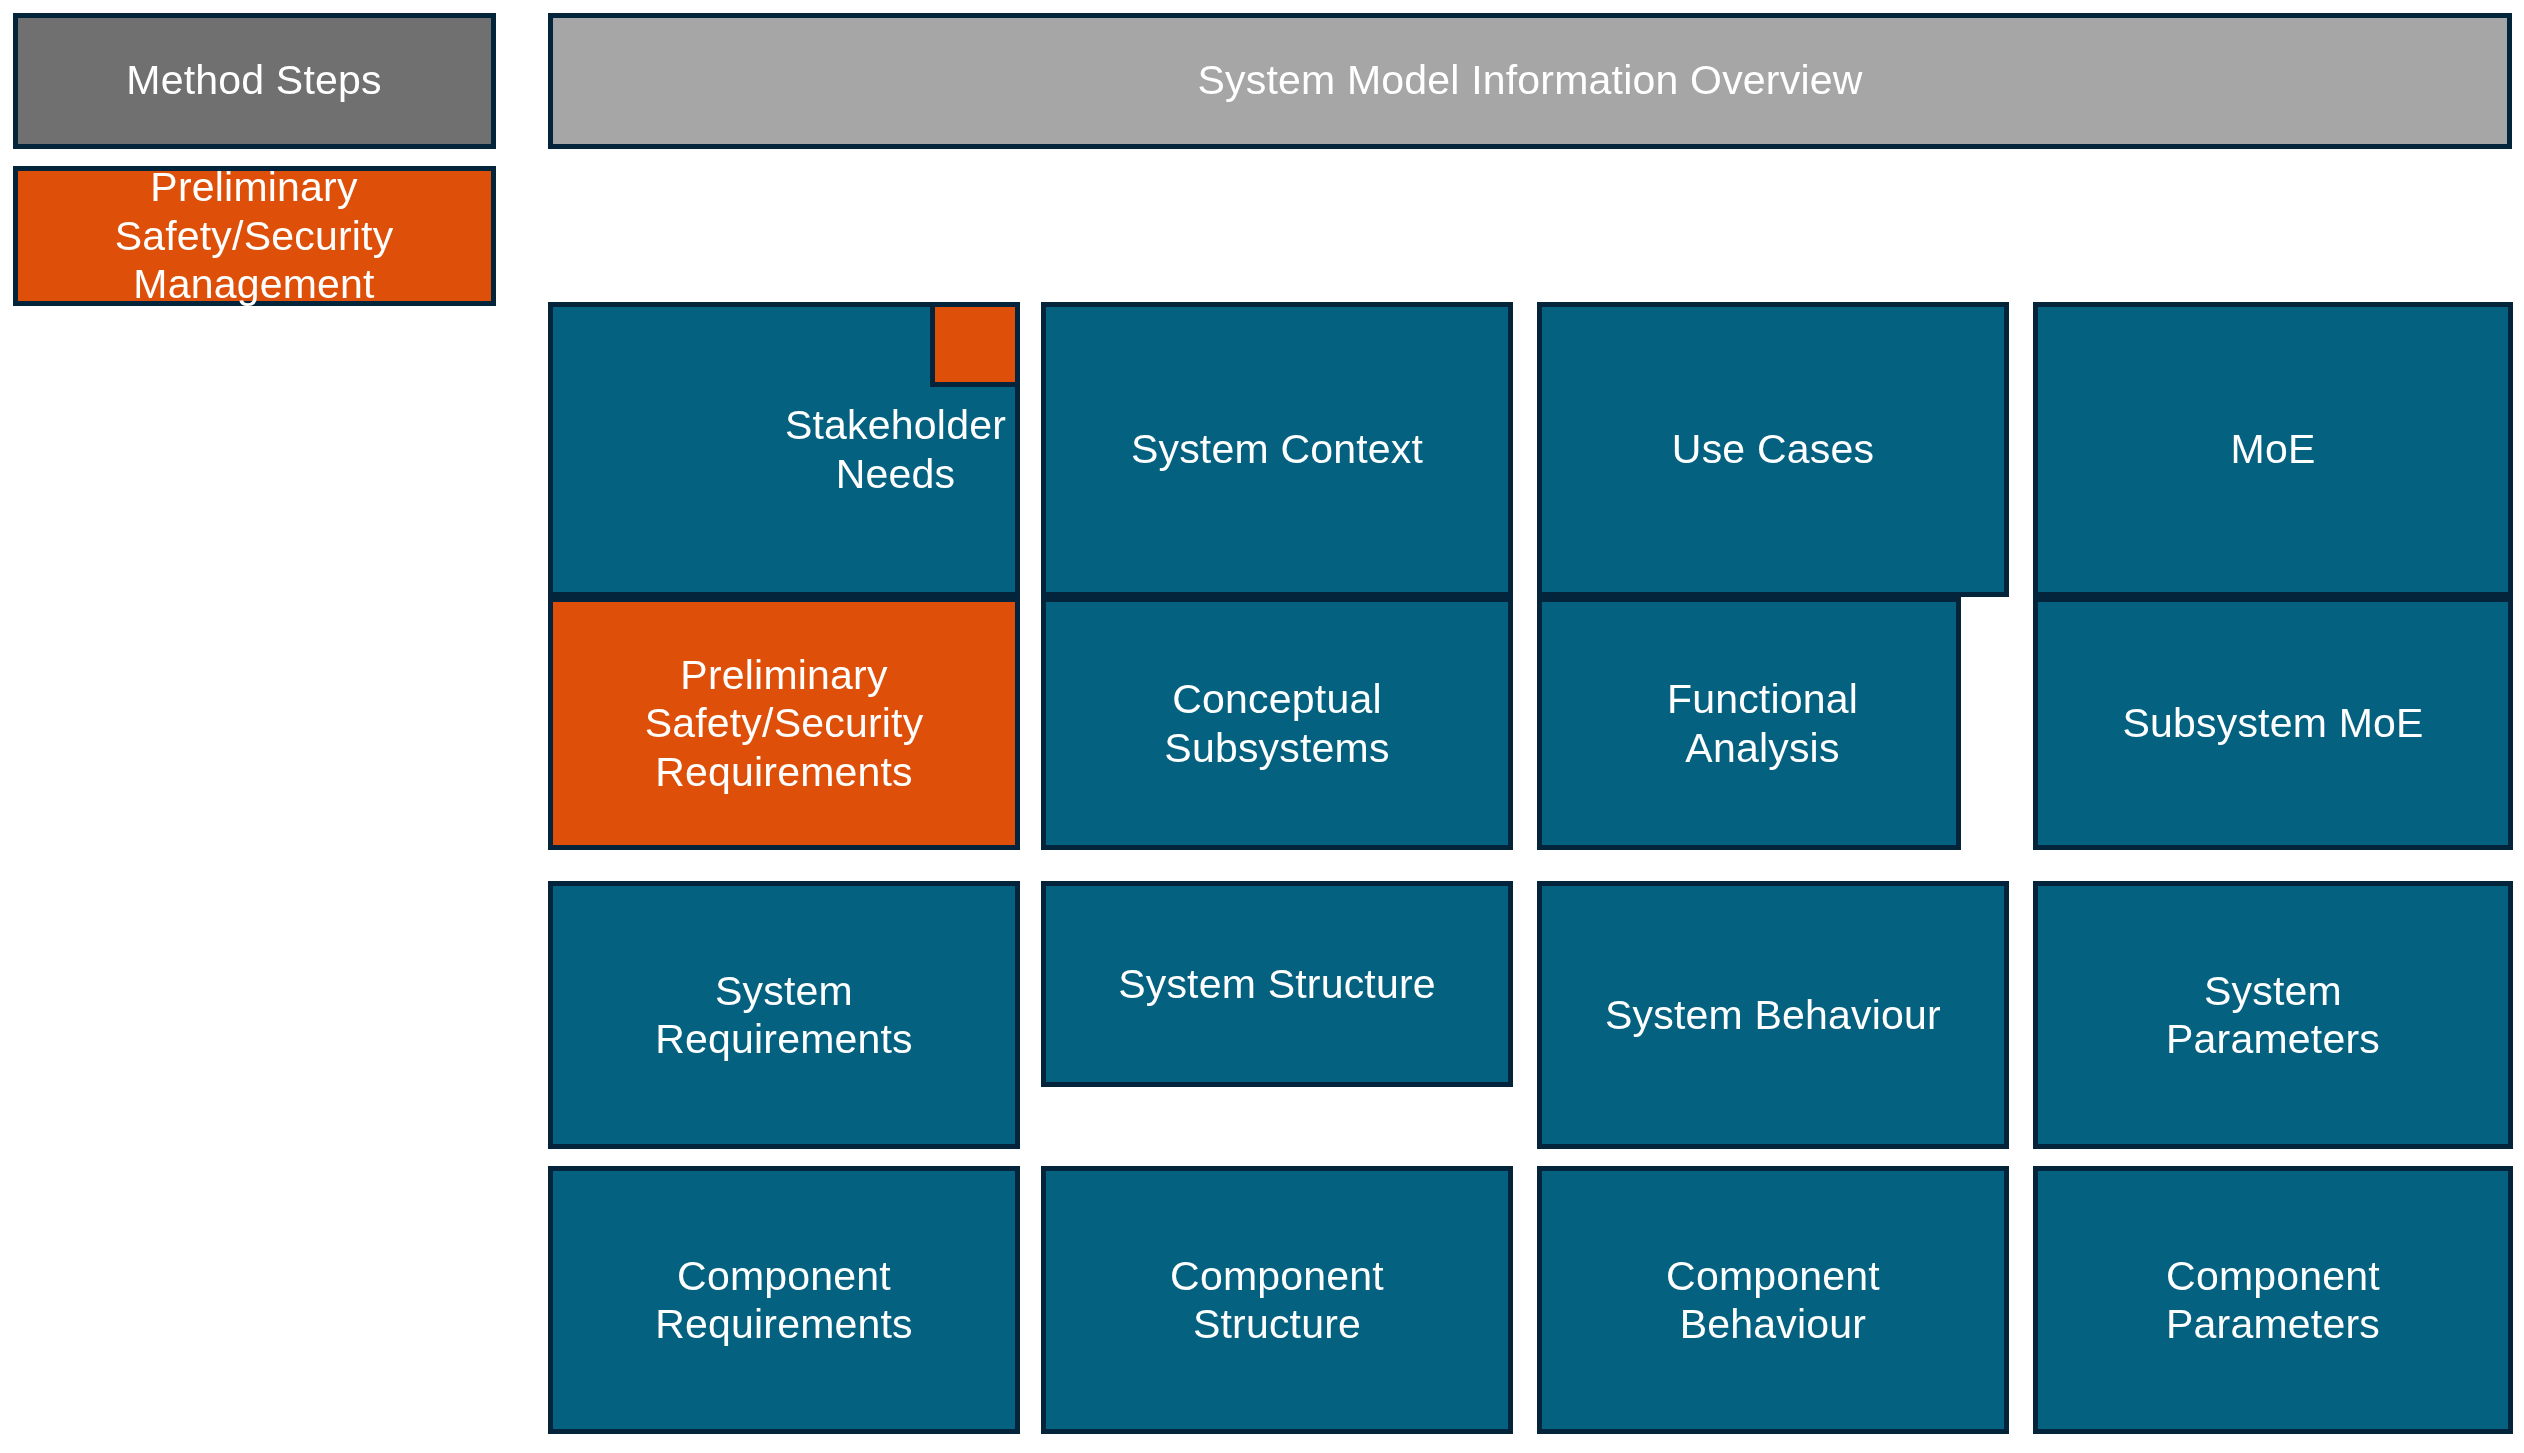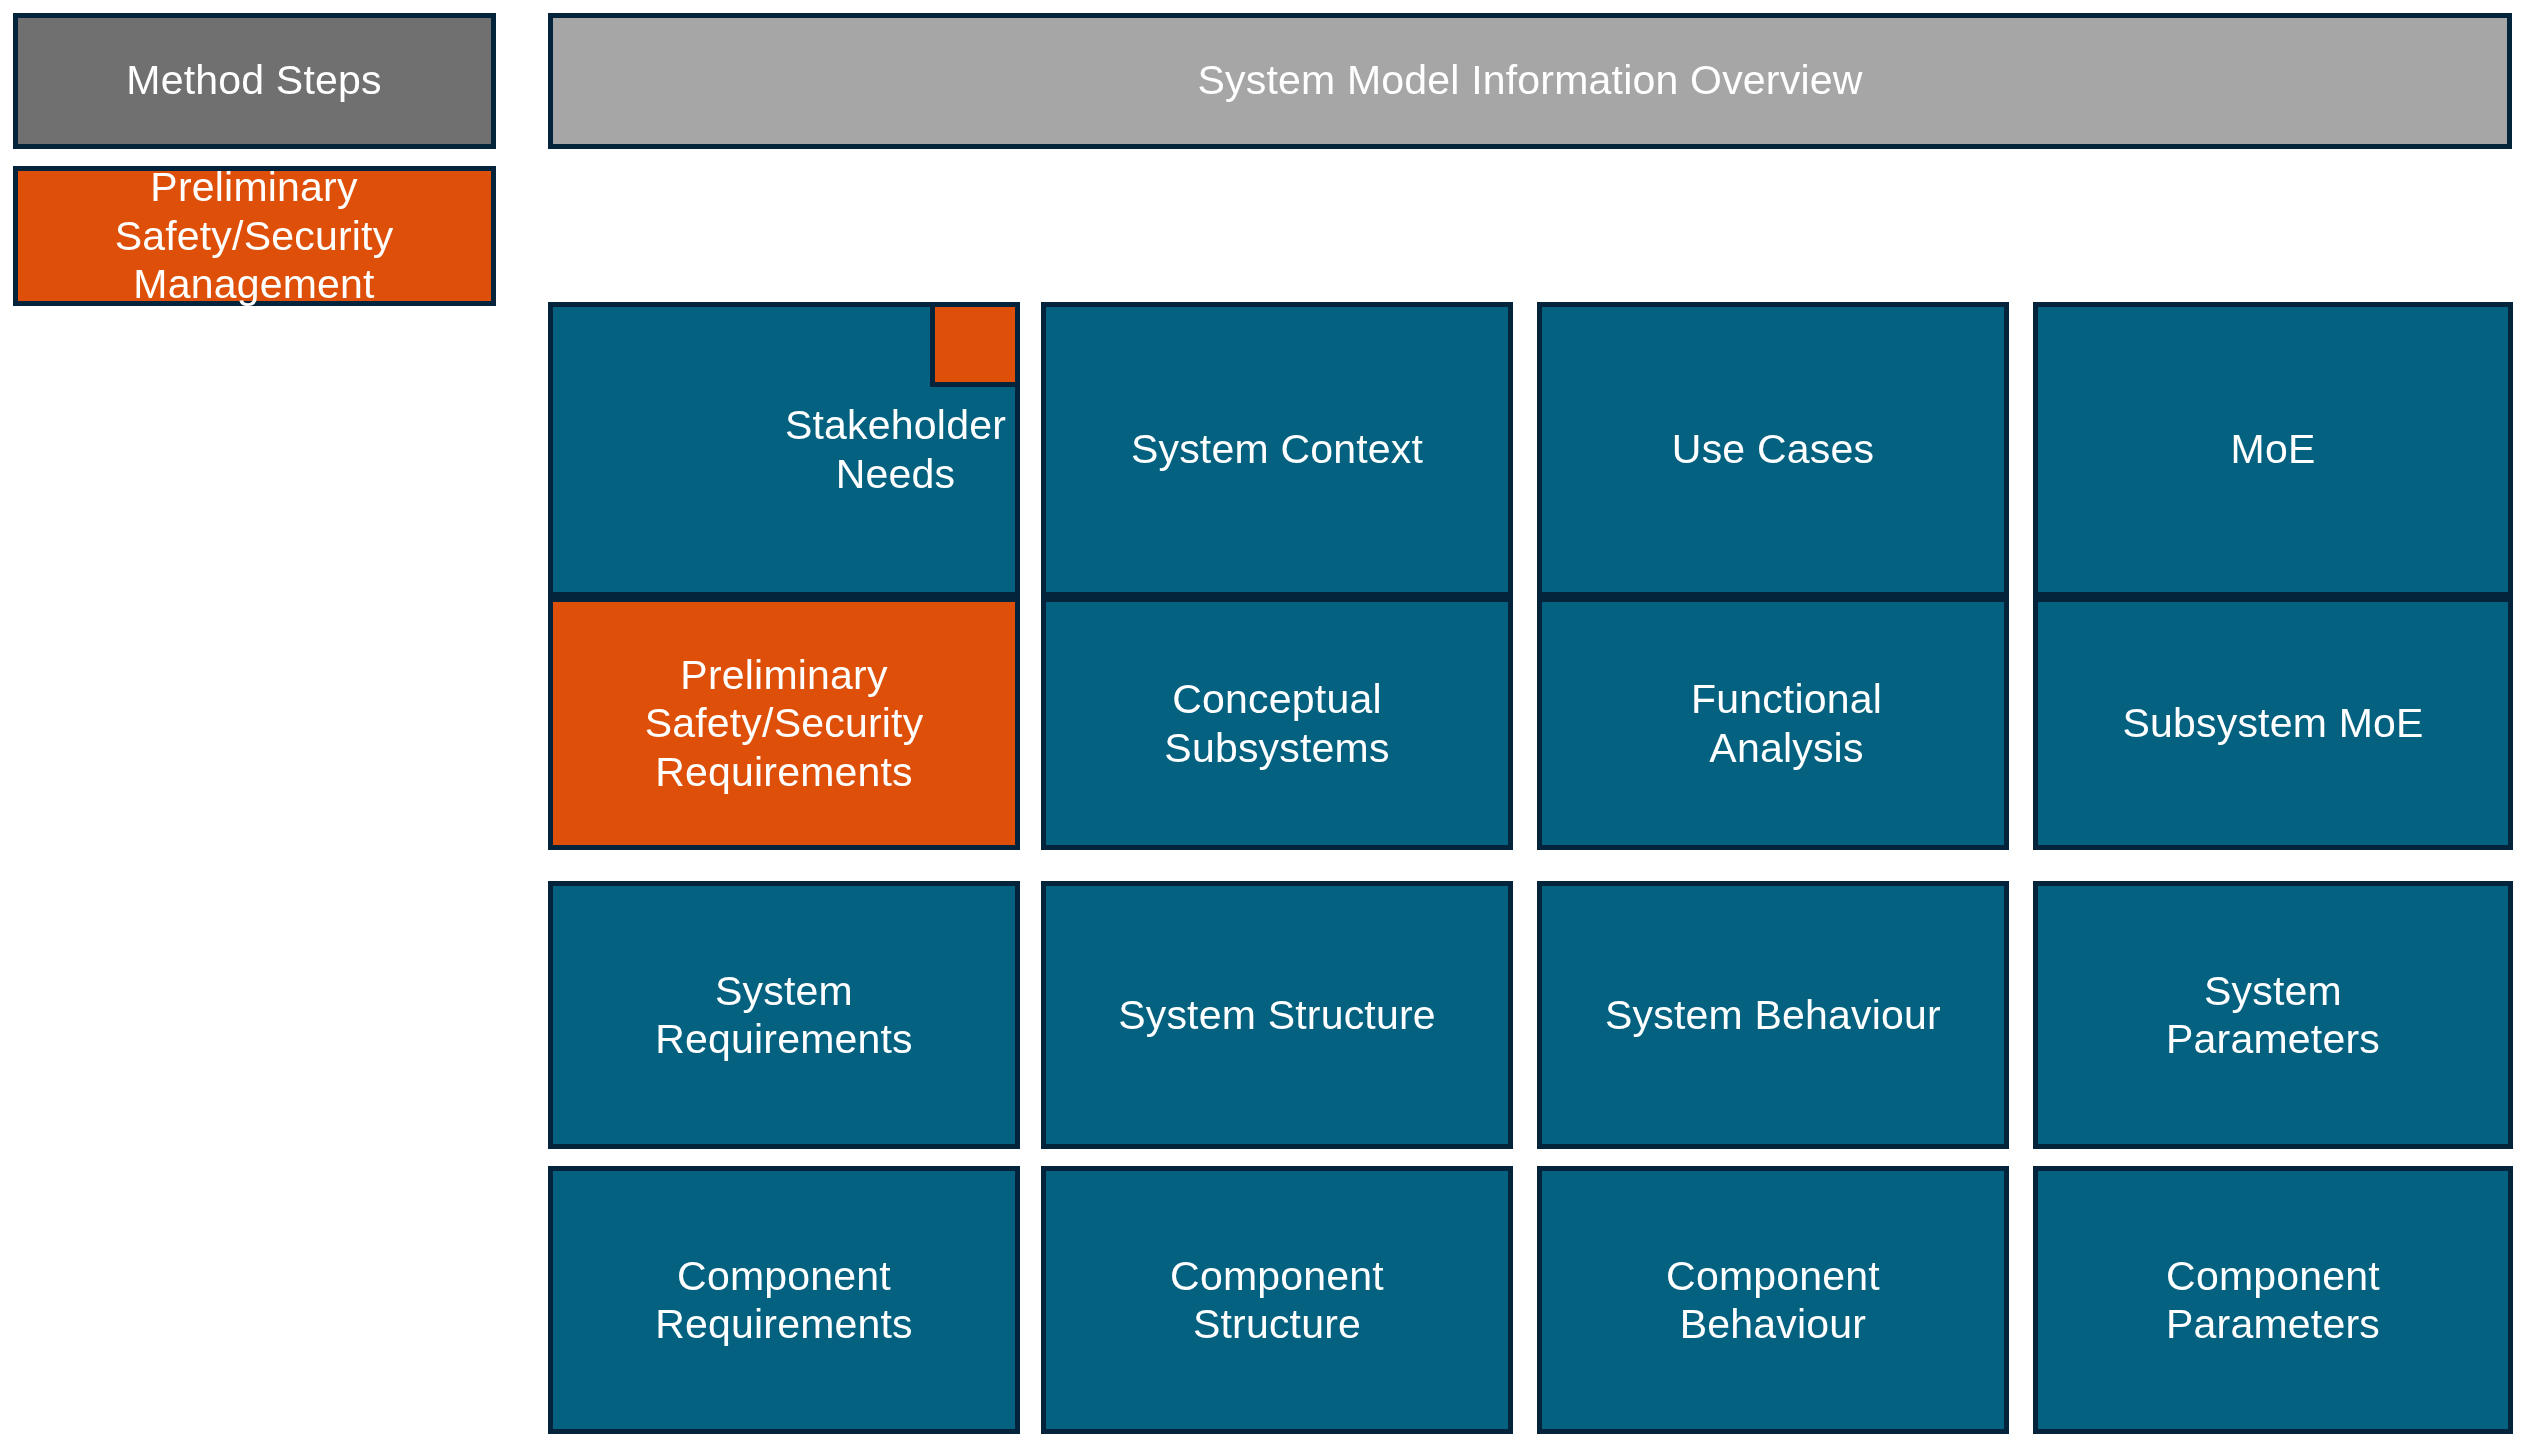--- a/index.html
+++ b/index.html
@@ -140,32 +140,32 @@
       </div>
       <div class="box grid-box fill-orange" id="cell-prelim-req">
         <span class="label">Preliminary
 Safety/Security
 Requirements</span>
       </div>
       <div class="box grid-box fill-teal" style="left: 1041px; top: 597px; width: 472px; height: 253px;">
         <span class="label">Conceptual
 Subsystems</span>
       </div>
-      <div class="box grid-box fill-teal" style="left: 1537px; top: 597px; width: 472px; height: 253px; padding-left: 36px;">
+      <div class="box grid-box fill-teal" style="left: 1537px; top: 597px; width: 424px; height: 253px; padding-left: 36px;">
         <span class="label">Functional
 Analysis</span>
       </div>
       <div class="box grid-box fill-teal" style="left: 2033px; top: 597px; width: 480px; height: 253px; text-align: right;">
         <span class="label">Subsystem MoE</span>
       </div>
       <div class="box grid-box fill-teal" style="left: 548px; top: 881px; width: 472px; height: 268px;">
         <span class="label">System
 Requirements</span>
       </div>
-      <div class="box grid-box fill-teal" style="left: 1041px; top: 881px; width: 472px; height: 268px;">
+      <div class="box grid-box fill-teal" style="left: 1041px; top: 881px; width: 472px; height: 206px;">
         <span class="label">System Structure</span>
       </div>
       <div class="box grid-box fill-teal" style="left: 1537px; top: 881px; width: 472px; height: 268px;">
         <span class="label">System Behaviour</span>
       </div>
       <div class="box grid-box fill-teal" style="left: 2033px; top: 881px; width: 480px; height: 268px;">
         <span class="label">System
 Parameters</span>
       </div>
       <div class="box grid-box fill-teal" style="left: 548px; top: 1166px; width: 472px; height: 268px;">

